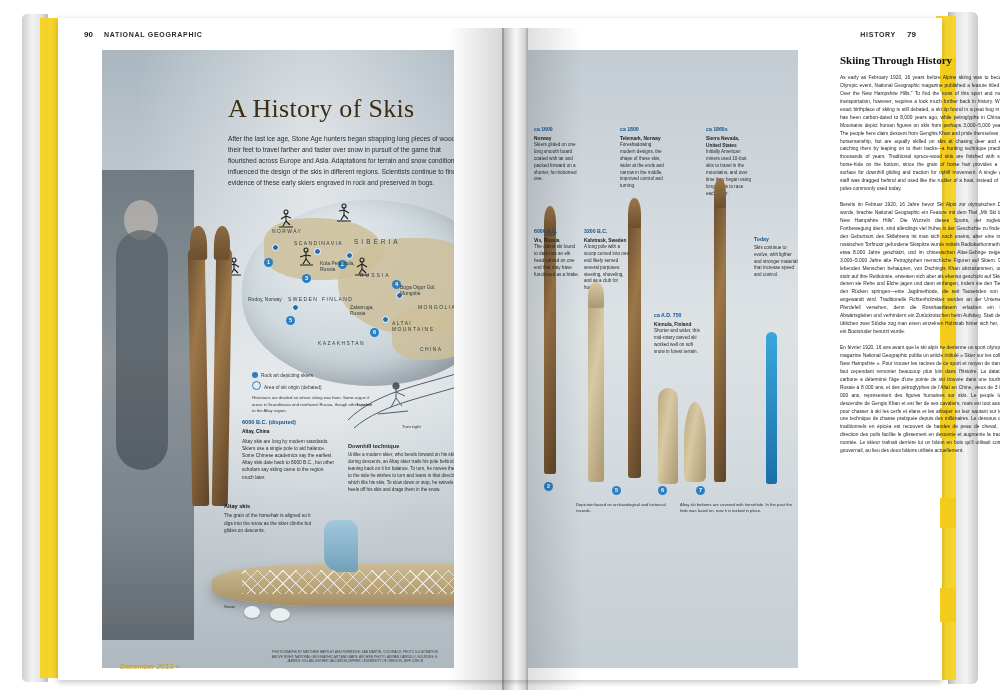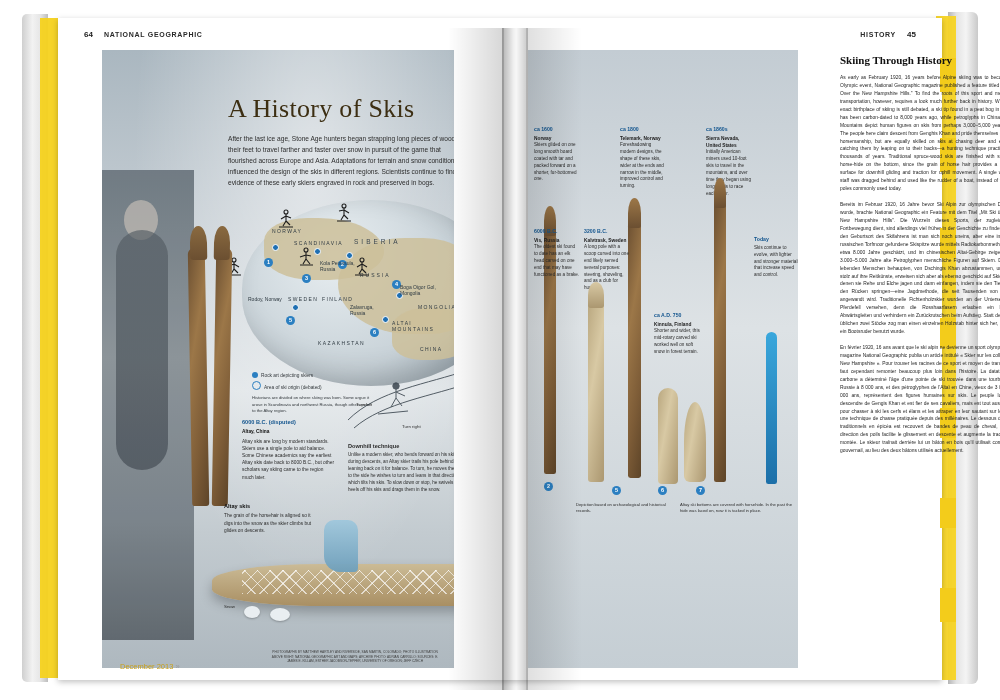--- a/index.html
+++ b/index.html
@@ -122,24 +122,24 @@
     <div class="spread">
 
       <div class="tab-yellow" style="right:-14px;top:40px;width:16px;height:34px;"></div>
       <div class="tab-yellow" style="right:-14px;top:120px;width:16px;height:34px;"></div>
       <div class="tab-yellow" style="right:-14px;top:210px;width:16px;height:30px;"></div>
       <div class="tab-yellow" style="right:-14px;top:300px;width:16px;height:30px;"></div>
       <div class="tab-yellow" style="right:-14px;top:390px;width:16px;height:30px;"></div>
       <div class="tab-yellow" style="right:-14px;top:480px;width:16px;height:30px;"></div>
       <div class="tab-yellow" style="right:-14px;top:570px;width:16px;height:34px;"></div>
 
-      <div class="folio" style="left:26px;top:12px;">64</div>
+      <div class="folio" style="left:26px;top:12px;">90</div>
       <div class="run-head" style="left:46px;top:13px;">NATIONAL GEOGRAPHIC</div>
       <div class="run-head" style="right:46px;top:13px;">HISTORY</div>
-      <div class="folio" style="right:26px;top:12px;">45</div>
+      <div class="folio" style="right:26px;top:12px;">79</div>
 
       <div class="art">
         <div class="sky"></div>
         <div class="photo-explorer"></div>
 
         <div class="title-h1">A History of Skis</div>
         <div class="deck">After the last ice age, Stone Age hunters began strapping long pieces of wood to their feet to travel farther and faster over snow in pursuit of the game that flourished across Europe and Asia. Adaptations for terrain and snow conditions influenced the design of the skis in different regions. Scientists continue to find evidence of these early skiers engraved in rock and preserved in bogs.</div>
 
         <div class="globe">
           <div class="landmass" style="left:22px;top:18px;width:120px;height:62px;"></div>
@@ -339,19 +339,19 @@
       <div class="gutter-shadow-r"></div>
 
       <div class="rt">
         <h2>Skiing Through History</h2>
         <p class="en">As early as February 1920, 16 years before Alpine skiing was to become an Olympic event, National Geographic magazine published a feature titled "Skiing Over the New Hampshire Hills." To find the roots of this sport and means of transportation, however, requires a look much further back in history. While the exact birthplace of skiing is still debated, a ski tip found in a peat bog in Russia has been carbon-dated to 8,000 years ago, while petroglyphs in China's Altay Mountains depict human figures on skis from perhaps 3,000–5,000 years ago. The people here claim descent from Genghis Khan and pride themselves on their horsemanship, but are equally skilled on skis at chasing deer and elk and catching them by leaping on to their backs—a hunting technique practiced for thousands of years. Traditional spruce-wood skis are finished with strips of horse-hide on the bottom, since the grain of horse hair provides a smooth surface for downhill gliding and traction for uphill movement. A single wooden staff was dragged behind and used like the rudder of a boat, instead of the two poles commonly used today.</p>
         <p class="de">Bereits im Februar 1920, 16 Jahre bevor Ski Alpin zur olympischen Disziplin wurde, brachte National Geographic ein Feature mit dem Titel „Mit Ski über die New Hampshire Hills". Die Wurzeln dieses Sports, der zugleich der Fortbewegung dient, sind allerdings viel früher in der Geschichte zu finden. Über den Geburtsort des Skifahrens ist man sich noch uneins, aber eine in einem russischen Torfmoor gefundene Skispitze wurde mittels Radiokarbonmethode auf etwa 8.000 Jahre geschätzt, und im chinesischen Altai-Gebirge zeigen etwa 3.000–5.000 Jahre alte Petroglyphen menschliche Figuren auf Skiern. Die dort lebenden Menschen behaupten, von Dschingis Khan abzustammen, und sind stolz auf ihre Reitkünste, erweisen sich aber als ebenso geschickt auf Skiern, auf denen sie Rehe und Elche jagen und dann einfangen, indem sie den Tieren auf den Rücken springen—eine Jagdmethode, die seit Tausenden von Jahren angewandt wird. Traditionelle Fichtenholzskier wurden an der Unterseite mit Pferdefell versehen, denn die Rosshaarfasern erlauben ein leichtes Abwärtsgleiten und verhindern ein Zurückrutschen beim Aufstieg. Statt der heute üblichen zwei Stöcke zog man einen einzelnen Holzstab hinter sich her, der wie ein Bootsruder benutzt wurde.</p>
         <p class="fr">En février 1920, 16 ans avant que le ski alpin ne devienne un sport olympique, le magazine National Geographic publia un article intitulé « Skier sur les collines du New Hampshire ». Pour trouver les racines de ce sport et moyen de transport, il faut cependant remonter beaucoup plus loin dans l'histoire. La datation par carbone a déterminé l'âge d'une pointe de ski trouvée dans une tourbière en Russie à 8 000 ans, et des pétroglyphes de l'Altaï en Chine, vieux de 3 000 à 5 000 ans, représentent des figures humaines sur skis. Le peuple local dit descendre de Gengis Khan et est fier de ses cavaliers, mais est tout aussi doué pour chasser à ski les cerfs et élans et les attraper en leur sautant sur le dos – une technique de chasse pratiquée depuis des millénaires. Le dessous des skis traditionnels en épicéa est recouvert de bandes de peau de cheval, dont la direction des poils facilite le glissement en descente et augmente la traction en montée. Le skieur traînait derrière lui un bâton en bois qu'il utilisait comme un gouvernail, au lieu des deux bâtons utilisés actuellement.</p>
       </div>
 
       <div class="issue">
-        <span style="color:#c8a01a;">December 2013</span>
+        <span style="color:#c8a01a;font-style:italic;">December 2013</span>
         <span>»</span>
       </div>
 
     </div>
   </div>
 </div>
 
 </body></html>

